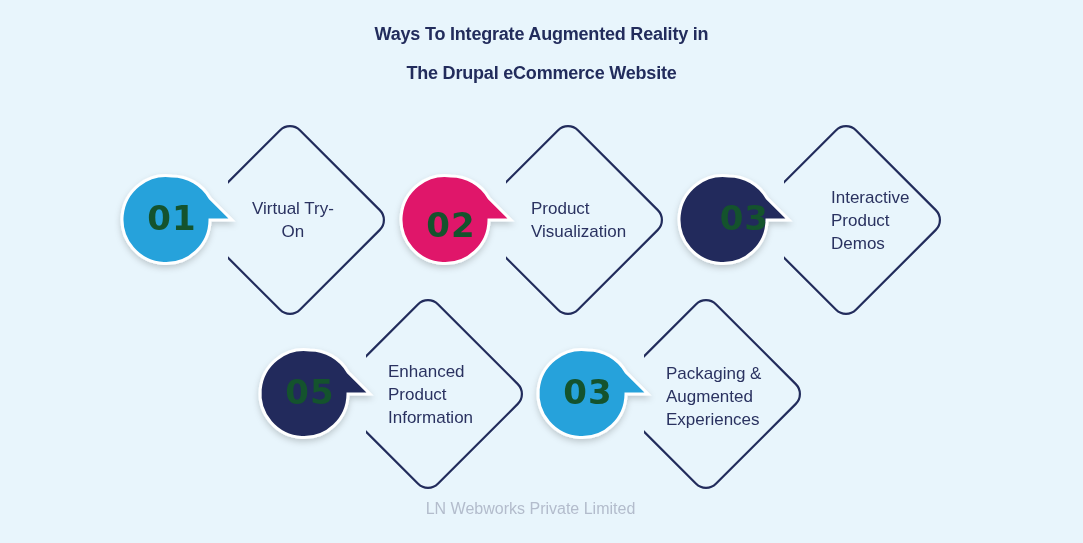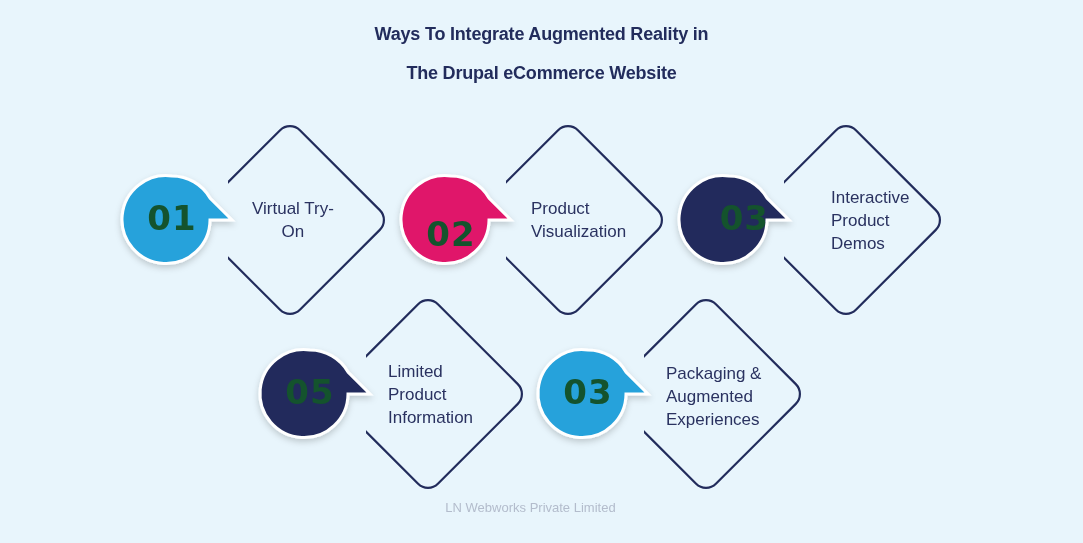--- a/index.html
+++ b/index.html
@@ -3,21 +3,21 @@
   <meta charset="utf-8">
   <style>
     html, body { margin:0; padding:0; }
     body { width:1083px; height:543px; background:#E8F5FC; position:relative; overflow:hidden; font-family:"Liberation Sans", sans-serif; }
     .title { position:absolute; left:0; width:1083px; text-align:center; font-weight:bold; font-size:18px; color:#222C5C; letter-spacing:-0.2px; }
     .t1 { top:24px; }
     .t2 { top:63px; }
     svg.shapes { position:absolute; left:0; top:0; }
     .label { position:absolute; font-size:17px; line-height:23px; color:#2A3260; }
     .num { position:absolute; width:80px; text-align:center; font-family:"DejaVu Sans", sans-serif; font-weight:bold; font-size:34px; color:#14532d; letter-spacing:1px; }
-    .footer { position:absolute; top:500px; left:0; width:1061px; text-align:center; font-size:13px; color:#B3BCCC; }
+    .footer { position:absolute; top:500px; left:0; width:1061px; text-align:center; font-size:16px; color:#B3BCCC; }
   </style>
 </head>
 <body>
 
 <div class="title t1">Ways To Integrate Augmented Reality in</div>
 <div class="title t2">The Drupal eCommerce Website</div>
 
 <svg class="shapes" width="1083" height="543">
   <defs>
     <filter id="sh" x="-30%" y="-30%" width="160%" height="160%">
@@ -44,40 +44,40 @@
   <g stroke="#fff" stroke-width="3" filter="url(#sh)">
     <path fill="#27A2DB" d="M172,176 a44,44 0 0 1 38,22 l22,22 l-22,0 a44,44 0 1 1 -38,-44z"></path>
     <path fill="#E0146A" d="M451,176 a44,44 0 0 1 38,22 l22,22 l-22,0 a44,44 0 1 1 -38,-44z"></path>
     <path fill="#222C5C" d="M729,176 a44,44 0 0 1 38,22 l22,22 l-22,0 a44,44 0 1 1 -38,-44z"></path>
     <path fill="#222C5C" d="M310,350 a44,44 0 0 1 38,22 l22,22 l-22,0 a44,44 0 1 1 -38,-44z"></path>
     <path fill="#27A2DB" d="M588,350 a44,44 0 0 1 38,22 l22,22 l-22,0 a44,44 0 1 1 -38,-44z"></path>
   </g>
 </svg>
 
 <div class="num" style="left:132px;top:198px;">01</div>
-<div class="num" style="left:411px;top:214px;text-align:center;">02</div>
+<div class="num" style="left:411px;top:205px;text-align:center;">02</div>
 <div class="num" style="left:689px;top:198px;text-align:right;">03</div>
 <div class="num" style="left:270px;top:372px;">05</div>
 <div class="num" style="left:548px;top:372px;">03</div>
 
 <div class="label" style="left:252px;top:197px;text-align:center;">
   <div>Virtual Try-</div>
   <div>On</div>
 </div>
 <div class="label" style="left:531px;top:197px;">
   <div>Product</div>
   <div>Visualization</div>
 </div>
 <div class="label" style="left:831px;top:186px;">
   <div>Interactive</div>
   <div>Product</div>
   <div>Demos</div>
 </div>
 <div class="label" style="left:388px;top:360px;">
-  <div>Limited</div>
+  <div>Enhanced</div>
   <div>Product</div>
   <div>Information</div>
 </div>
 <div class="label" style="left:666px;top:362px;">
   <div>Packaging &amp;</div>
   <div>Augmented</div>
   <div>Experiences</div>
 </div>
 
 <div class="footer">LN Webworks Private Limited</div>

